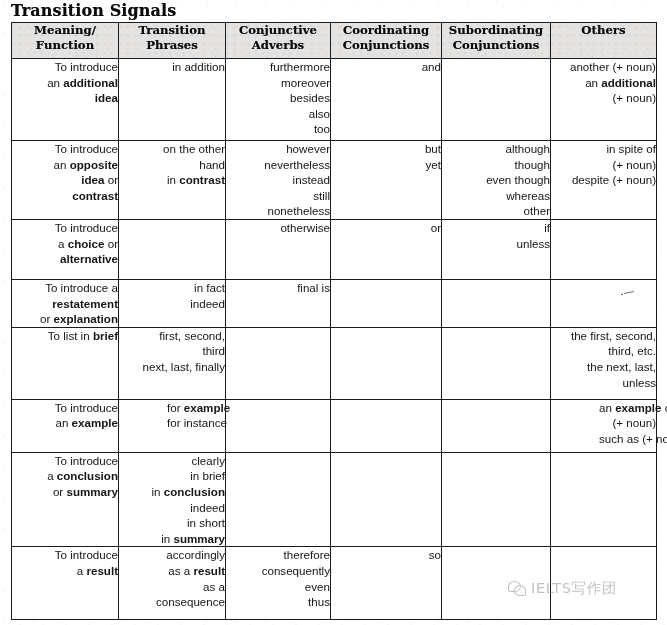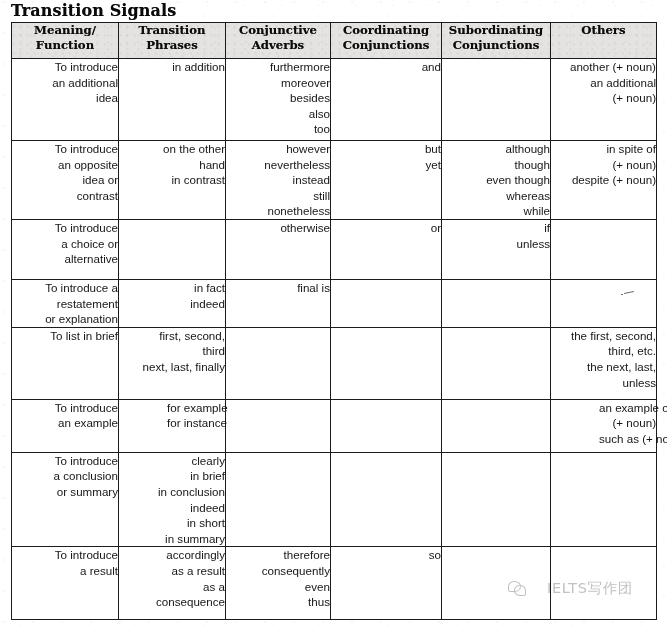--- a/index.html
+++ b/index.html
@@ -86,21 +86,21 @@
     line-height: 15.6px;
     color: #161616;
     box-sizing: border-box;
     text-align: right;
   }
   tbody tr td:first-child { padding-left: 8px; }
 
   .cell-lines { display: block; }
   .ln { display: block; white-space: pre; }
   .ln.i1 { padding-left: 11px; }
-  .ln b { font-weight: normal; margin-top: 8px; }
+  .ln b { font-weight: bold; margin-top: 8px; }
 
   
   col.c0 { width: 107px; }
   col.c1 { width: 107px; }
   col.c2 { width: 105px; }
   col.c3 { width: 111px; }
   col.c4 { width: 109px; }
   col.c5 { width: 106px; }
 
   tr.r0 td { height: 82px; }
@@ -129,21 +129,21 @@
   .artifact i.s1 { left: 3px; top: 2px; width: 10px; height: 1px; transform: rotate(-12deg); }
   .artifact i.s2 { left: 0px;  top: 4px; width: 2px;  height: 1px; }
 
   
   .watermark {
     position: absolute;
     left: 508px;
     top: 579px;
     display: flex;
     align-items: center;
-    gap: 22px;
+    gap: 6px;
     opacity: .62;
     pointer-events: none;
   }
   .watermark .wm-icon {
     width: 17px;
     height: 15px;
     position: relative;
     flex: none;
   }
   .watermark .wm-icon .b1,
@@ -276,21 +276,21 @@
             <span class="ln">but</span>
             <span class="ln">yet</span>
           </span>
         </td>
       <td>
           <span class="cell-lines">
             <span class="ln">although</span>
             <span class="ln">though</span>
             <span class="ln">even though</span>
             <span class="ln">whereas</span>
-            <span class="ln">while</span>
+            <span class="ln">other</span>
           </span>
         </td>
       <td>
           <span class="cell-lines">
             <span class="ln">in spite of</span>
             <span class="ln i1">(+ noun)</span>
             <span class="ln">despite (+ noun)</span>
           </span>
         </td>
     </tr>

